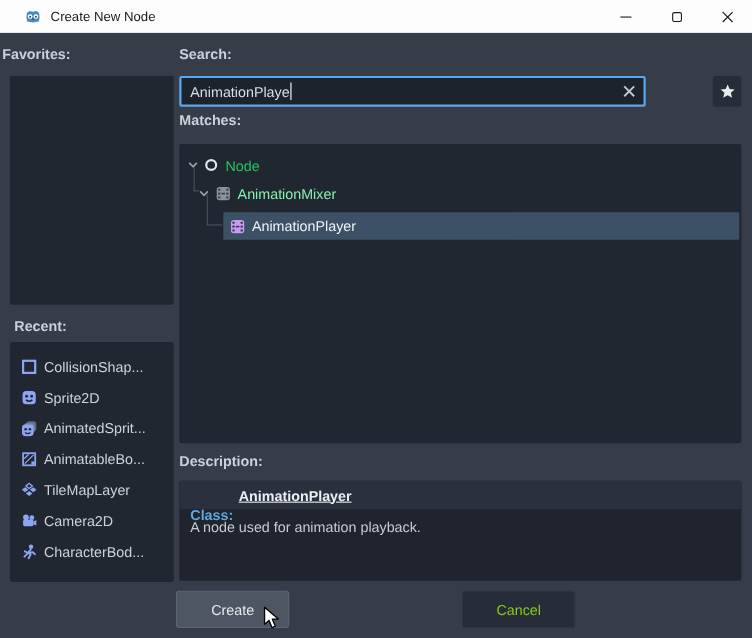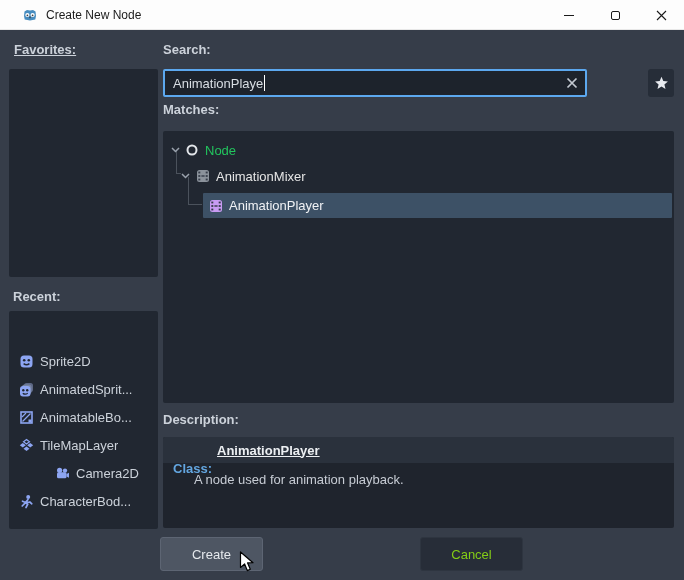--- a/index.html
+++ b/index.html
@@ -65,21 +65,21 @@
   .chev { position:absolute; width:9px; height:6px; }
   .ticon { position:absolute; width:14px; height:14px; }
   
   .desc-panel { position:absolute; left:163px; top:437px; width:511px; height:91px; background:#1f242d; border-radius:2px; overflow:hidden; }
   .desc-class-row {
     height:26px; background:#2a313c; display:flex; align-items:center; padding-left:10px;
     font-size:13px;
   }
   .class-prefix { color:#63a6e0; font-weight:bold;margin-top:37px; }
   .class-name { color:#eceff2; font-weight:bold; text-decoration:underline; margin-left:5px; }
-  .desc-body { padding:9px 10px; font-size:13px; color:#c7ccd4;margin-left:21px; }
+  .desc-body { padding:9px 10px; font-size:13px; color:#c7ccd4; }
   
   .btn {
     position:absolute; top:537px; width:103px; height:34px; border-radius:3px;
     display:flex; align-items:center; justify-content:center;
     font-size:13px; color:#e6e9ed; cursor:default;
   }
   .btn-create { left:160px; background:#4e5663; border:1px solid #5d6573; }
   .btn-cancel { left:420px; background:#272d38; border:1px solid #2e3540; color:#84cc16; }
   .cursor { position:absolute; left:239px; top:551px; width:16px; height:22px; pointer-events:none; z-index:50; }
 </style>
@@ -106,26 +106,32 @@
           <span class="glyph-max"></span>
         </div>
       <div class="win-btn">
         <svg width="11" height="11" viewBox="0 0 11 11">
           <path d="M1 1 L10 10 M10 1 L1 10" stroke="#1a1a1a" stroke-width="1.1"></path>
         </svg>
       </div>
     </div>
   </div>
 
-  <div class="sec-label" style="left:14px; top:42px;text-decoration:underline;">Favorites:</div>
+  <div class="sec-label" style="left:2px; top:42px;">Favorites:</div>
   <div class="panel" style="left:9px; top:69px; width:149px; height:208px;"></div>
 
   <div class="sec-label" style="left:13px; top:289px;">Recent:</div>
   <div class="panel" style="left:9px; top:311px; width:149px; height:218px;">
 
+    <div class="recent-item" style="top:8px;">
+      <svg class="ricon" viewBox="0 0 15 15">
+        <rect x="2" y="2" width="11" height="11" fill="none" stroke="#8da5f2" stroke-width="2"></rect>
+      </svg>
+      <span class="rlabel">CollisionShap...</span>
+    </div>
 
     <div class="recent-item" style="top:36px;">
       <svg class="ricon" viewBox="0 0 15 15">
         <rect x="1.5" y="1.5" width="12" height="12" rx="3.5" fill="#8da5f2"></rect>
         <circle cx="5.2" cy="6.2" r="1.3" fill="#212731"></circle>
         <circle cx="9.8" cy="6.2" r="1.3" fill="#212731"></circle>
         <path d="M4.6 9.6 Q7.5 12 10.4 9.6" fill="none" stroke="#212731" stroke-width="1.4"></path>
       </svg>
       <span class="rlabel">Sprite2D</span>
     </div>
@@ -154,21 +160,21 @@
     <div class="recent-item" style="top:120px;">
       <svg class="ricon" viewBox="0 0 15 15">
         <path d="M7.5 1.5 L10.5 3.8 L7.5 6.1 L4.5 3.8 Z" fill="none" stroke="#8da5f2" stroke-width="1.2"></path>
         <path d="M3.8 5 L6.8 7.3 L3.8 9.6 L0.8 7.3 Z" fill="#8da5f2"></path>
         <path d="M11.2 5 L14.2 7.3 L11.2 9.6 L8.2 7.3 Z" fill="#8da5f2"></path>
         <path d="M7.5 8.4 L10.5 10.7 L7.5 13 L4.5 10.7 Z" fill="#8da5f2"></path>
       </svg>
       <span class="rlabel">TileMapLayer</span>
     </div>
 
-    <div class="recent-item" style="top:148px;margin-left:36px;">
+    <div class="recent-item" style="top:148px;">
       <svg class="ricon" viewBox="0 0 15 15">
         <circle cx="4.6" cy="4.3" r="2.6" fill="#8da5f2"></circle>
         <circle cx="10" cy="4.6" r="2.2" fill="#8da5f2"></circle>
         <rect x="2" y="6.3" width="9.5" height="6" rx="1.5" fill="#8da5f2"></rect>
         <path d="M11.5 8 L14 6.8 L14 11.8 L11.5 10.6 Z" fill="#8da5f2"></path>
       </svg>
       <span class="rlabel">Camera2D</span>
     </div>
 
     <div class="recent-item" style="top:176px;">
@@ -218,21 +224,21 @@
     <svg class="ticon" style="left:33px; top:38px;" viewBox="0 0 14 14">
       <rect x="1" y="1" width="12" height="12" rx="2.5" fill="#8b929b"></rect>
       <rect x="2.3" y="2.6" width="2" height="1.8" fill="#363d49"></rect>
         <rect x="2.3" y="6.1" width="2" height="1.8" fill="#363d49"></rect>
         <rect x="2.3" y="9.6" width="2" height="1.8" fill="#363d49"></rect>
       <rect x="9.7" y="2.6" width="2" height="1.8" fill="#363d49"></rect>
         <rect x="9.7" y="6.1" width="2" height="1.8" fill="#363d49"></rect>
         <rect x="9.7" y="9.6" width="2" height="1.8" fill="#363d49"></rect>
       <rect x="5.4" y="6.3" width="3.2" height="1.4" fill="#363d49"></rect>
     </svg>
-    <div class="tree-row-label" style="left:53px; top:38px; color:#e5e5e5;">AnimationMixer</div>
+    <div class="tree-row-label" style="left:53px; top:38px; color:#86efac;">AnimationMixer</div>
 
     <svg class="ticon" style="left:46px; top:68px;" viewBox="0 0 14 14">
       <rect x="1" y="1" width="12" height="12" rx="2.5" fill="#c89bf3"></rect>
       <rect x="2.3" y="2.6" width="2" height="1.8" fill="#323947"></rect>
         <rect x="2.3" y="6.1" width="2" height="1.8" fill="#323947"></rect>
         <rect x="2.3" y="9.6" width="2" height="1.8" fill="#323947"></rect>
       <rect x="9.7" y="2.6" width="2" height="1.8" fill="#323947"></rect>
         <rect x="9.7" y="6.1" width="2" height="1.8" fill="#323947"></rect>
         <rect x="9.7" y="9.6" width="2" height="1.8" fill="#323947"></rect>
       <rect x="5.4" y="6.3" width="3.2" height="1.4" fill="#323947"></rect>

